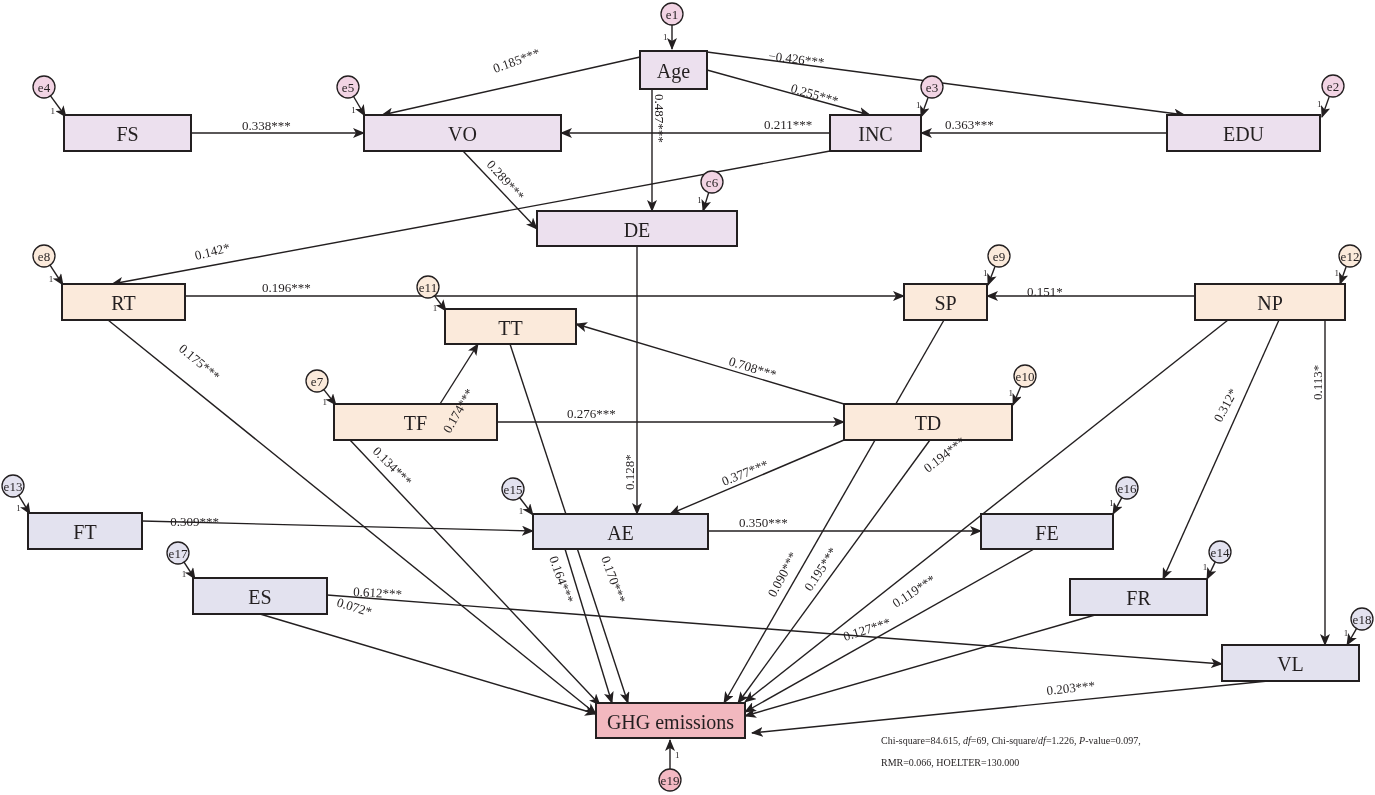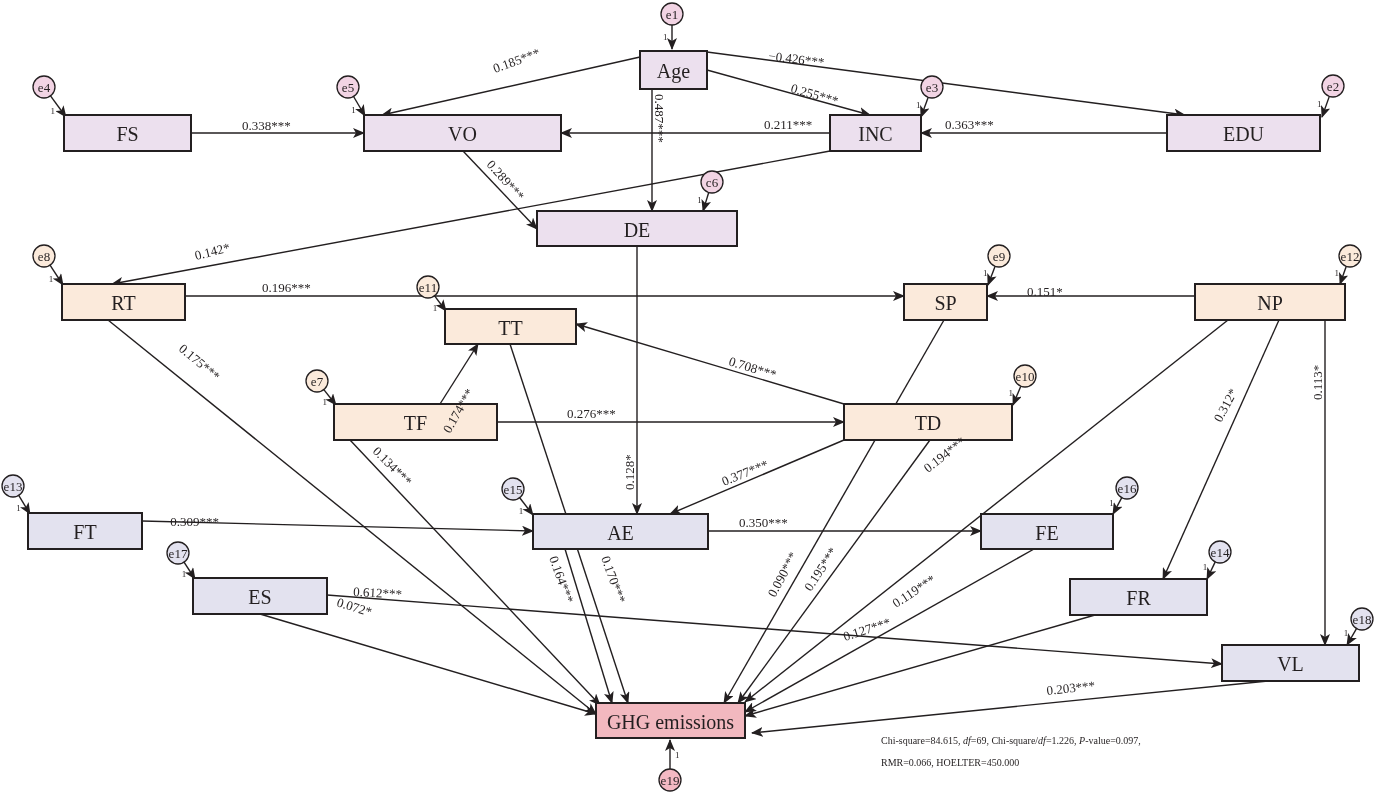--- a/index.html
+++ b/index.html
@@ -285,14 +285,14 @@
       <text x="811" y="592" class="edge-label" transform="rotate(-57 811 592)">0.195***</text>
       <text x="928" y="473" class="edge-label" transform="rotate(-38 928 473)">0.194***</text>
       <text x="896" y="608" class="edge-label" transform="rotate(-33 896 608)">0.119***</text>
       <text x="845" y="641" class="edge-label" transform="rotate(-18 845 641)">0.127***</text>
       <text x="1047" y="695" class="edge-label" transform="rotate(-6 1047 695)">0.203***</text>
     </g>
 </svg>
 
 <div id="fit-stats">
   <div><span>Chi-square=84.615, </span><i>df</i><span>=69, Chi-square/</span><i>df</i><span>=1.226, </span><i>P</i><span>-value=0.097,</span></div>
-  <div>RMR=0.066, HOELTER=450.000</div>
+  <div>RMR=0.066, HOELTER=130.000</div>
 </div>
 
 </body></html>

